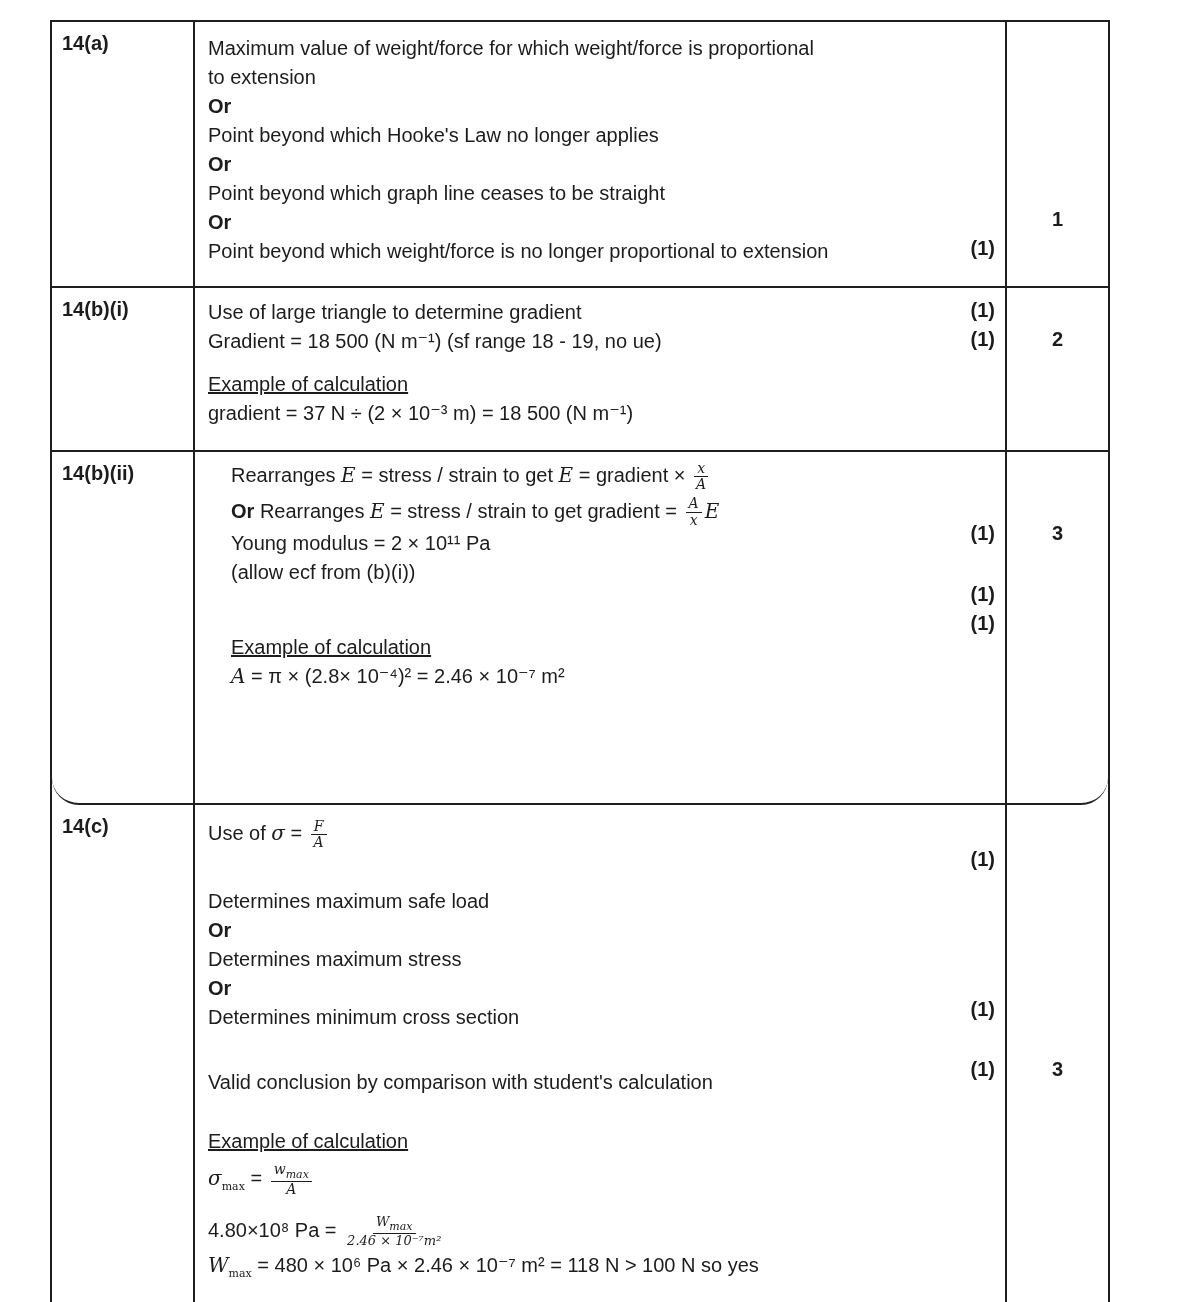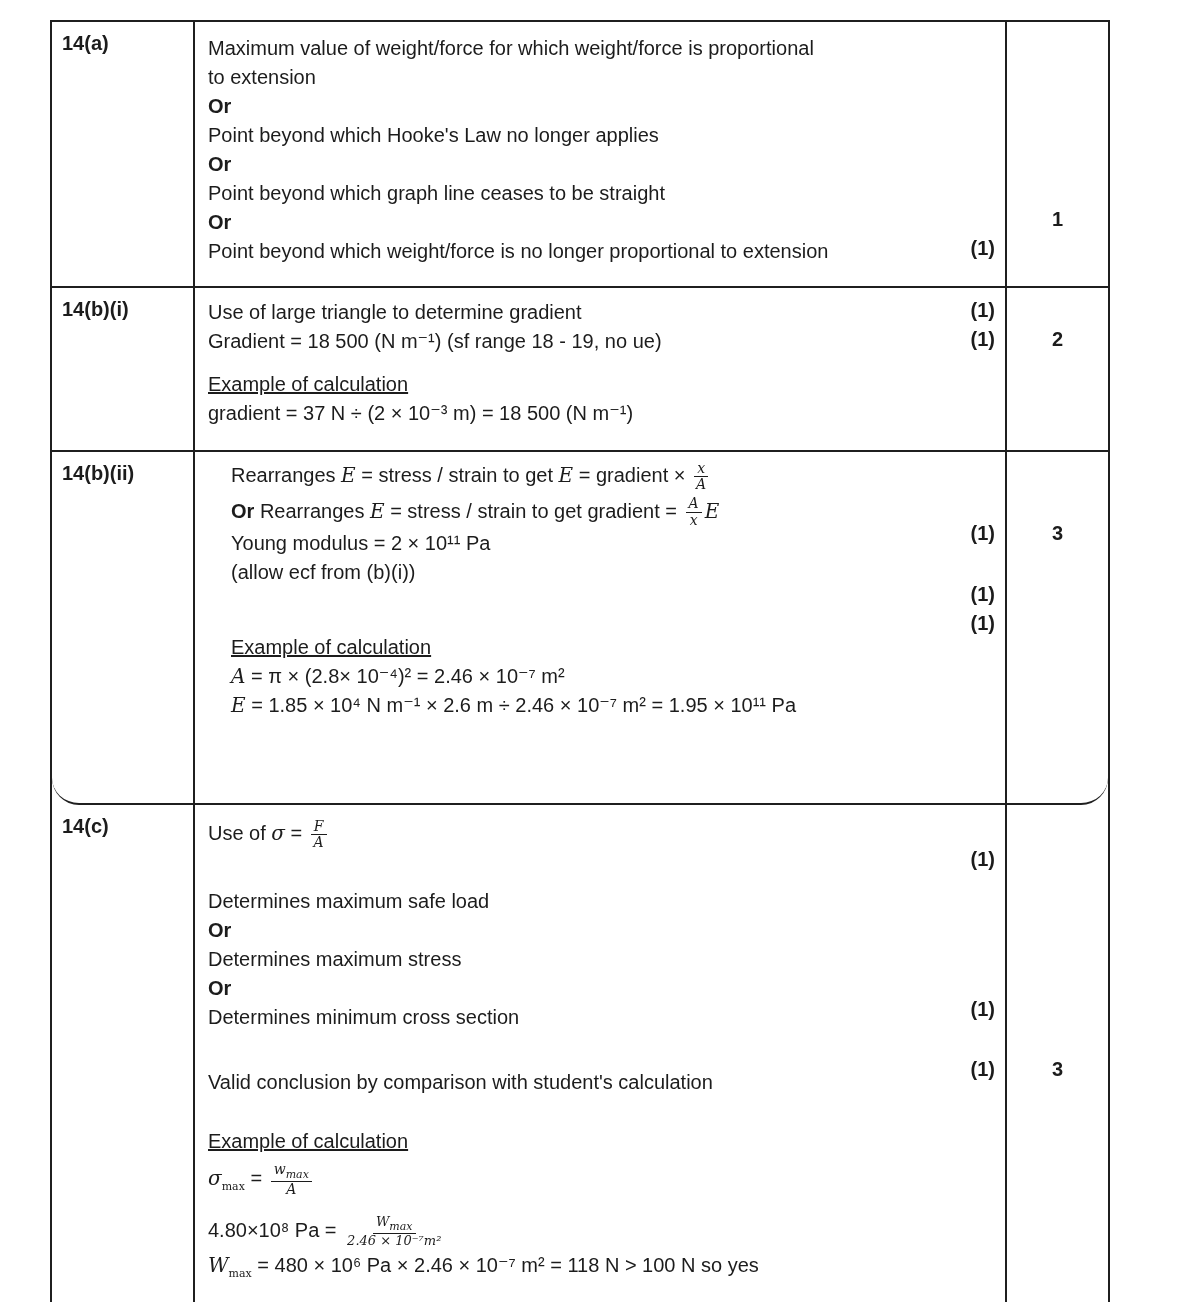--- a/index.html
+++ b/index.html
@@ -110,23 +110,20 @@
               <span class="fnum">A</span>
               <span class="fden">x</span>
             </span><span class="mvar">E</span>
         </div>
         <div class="ln">Young modulus = 2 × 10¹¹ Pa</div>
         <div class="ln">(allow ecf from (b)(i))</div>
         <div class="ln example mt46">Example of calculation</div>
         <div class="ln">
           <span class="mvar">A</span><span> = π × (2.8× 10⁻⁴)² = 2.46 × 10⁻⁷ m²</span>
         </div>
-        <div class="ln">
-          <span class="mvar">E</span><span> = 1.85 × 10⁴ N m⁻¹ × 2.6 m ÷ 2.46 × 10⁻⁷ m² = 1.95 × 10¹¹ Pa</span>
-        </div>
         <span class="pmark" style="top:70px">(1)</span>
         <span class="pmark" style="top:131px">(1)</span>
         <span class="pmark" style="top:160px">(1)</span>
       </div>
       <div class="cell mcell">
         <span class="rtotal" style="top:70px">3</span>
       </div>
     </div>
 
     <div class="row row-c">

